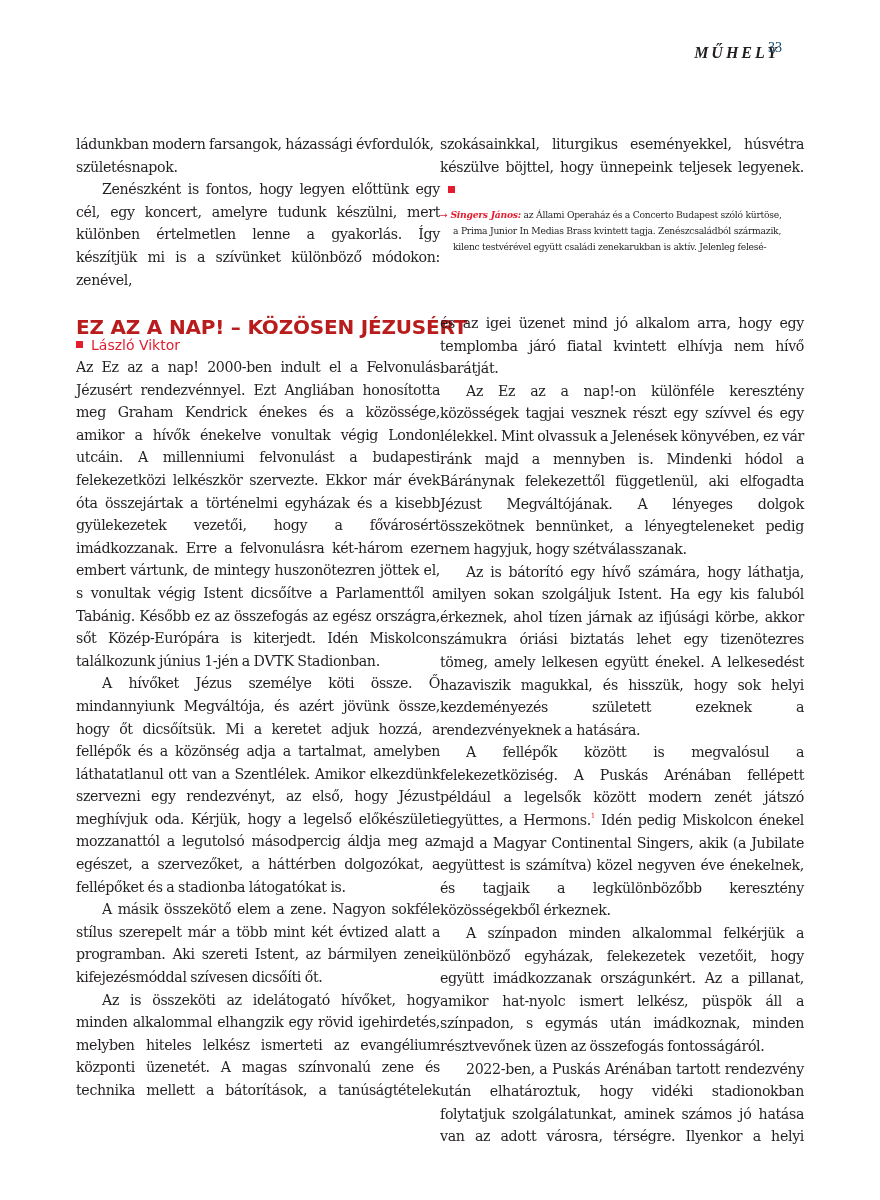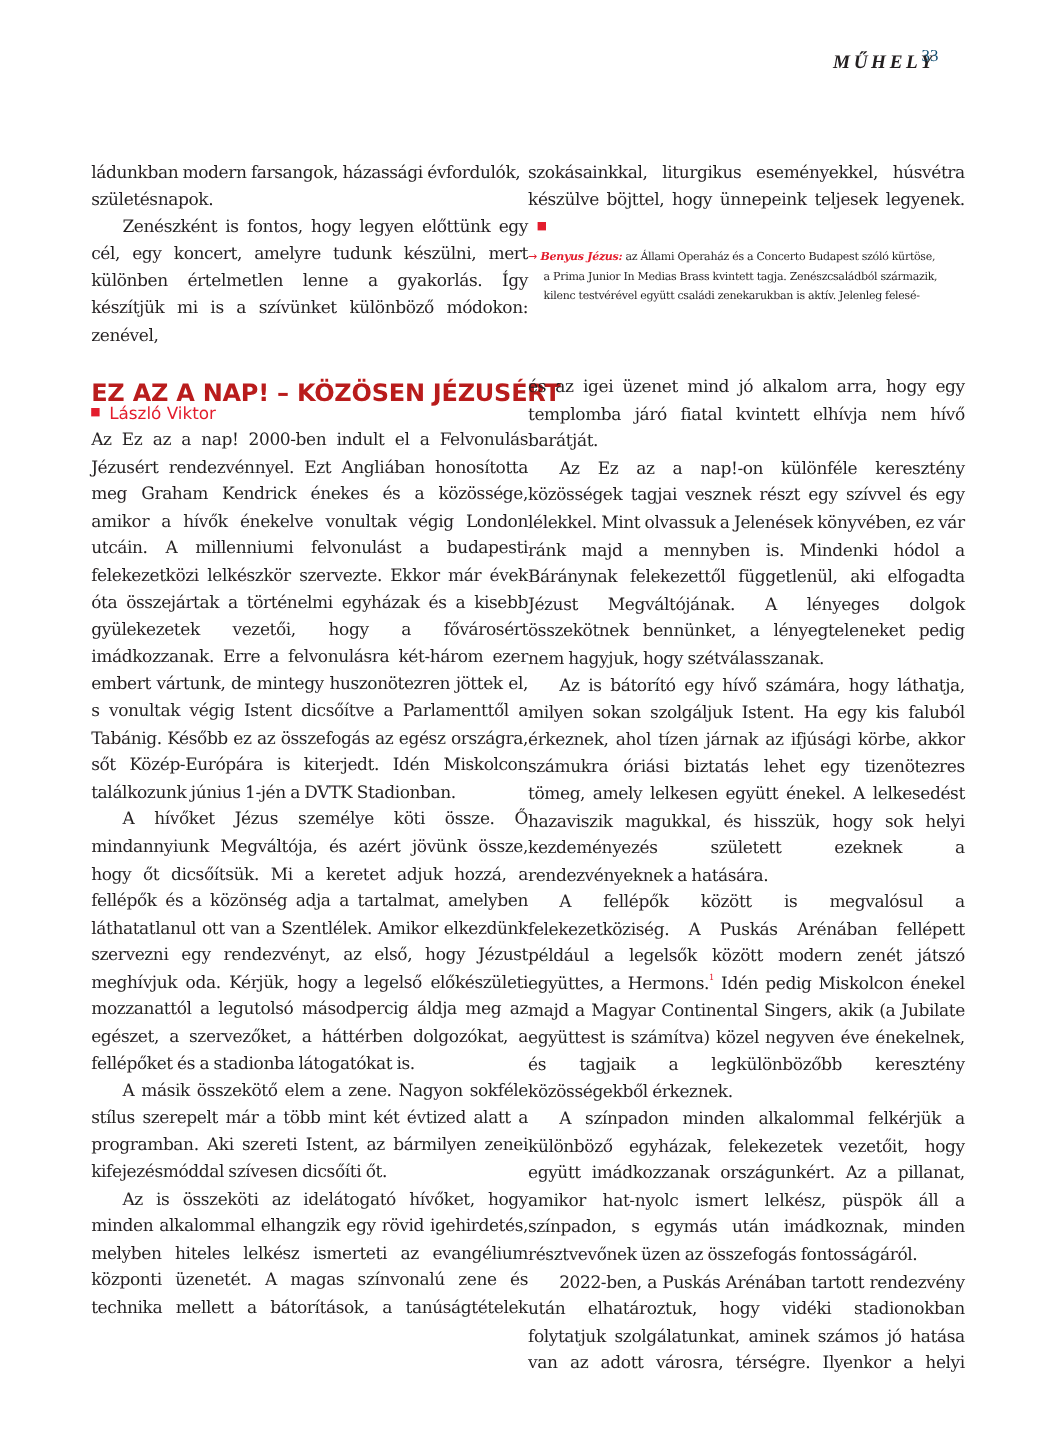--- a/index.html
+++ b/index.html
@@ -51,21 +51,21 @@
   </div>
 
   <div class="col col-right body-text" style="top:133px;">
     <p>
       <span>szokásainkkal, liturgikus eseményekkel, húsvétra készülve böjttel, hogy ünnepeink teljesek legyenek.</span><span class="end-mark"></span>
     </p>
   </div>
 
   <div class="bio">
     <div class="bio-line first">
-      <span class="arrow">→</span><span class="bio-name">Benyus Jézus:</span><span> az Állami Operaház és a Concerto Budapest szóló kürtöse,</span>
+      <span class="arrow">→</span><span class="bio-name">Singers János:</span><span> az Állami Operaház és a Concerto Budapest szóló kürtöse,</span>
     </div>
     <div class="bio-line">a Prima Junior In Medias Brass kvintett tagja. Zenészcsaládból származik,</div>
     <div class="bio-line">kilenc testvérével együtt családi zenekarukban is aktív. Jelenleg felesé-</div>
   </div>
 
   <div class="article-title">EZ AZ A NAP! – KÖZÖSEN JÉZUSÉRT</div>
   <div class="byline">
     <span class="square"></span><span>László Viktor</span>
   </div>
 

